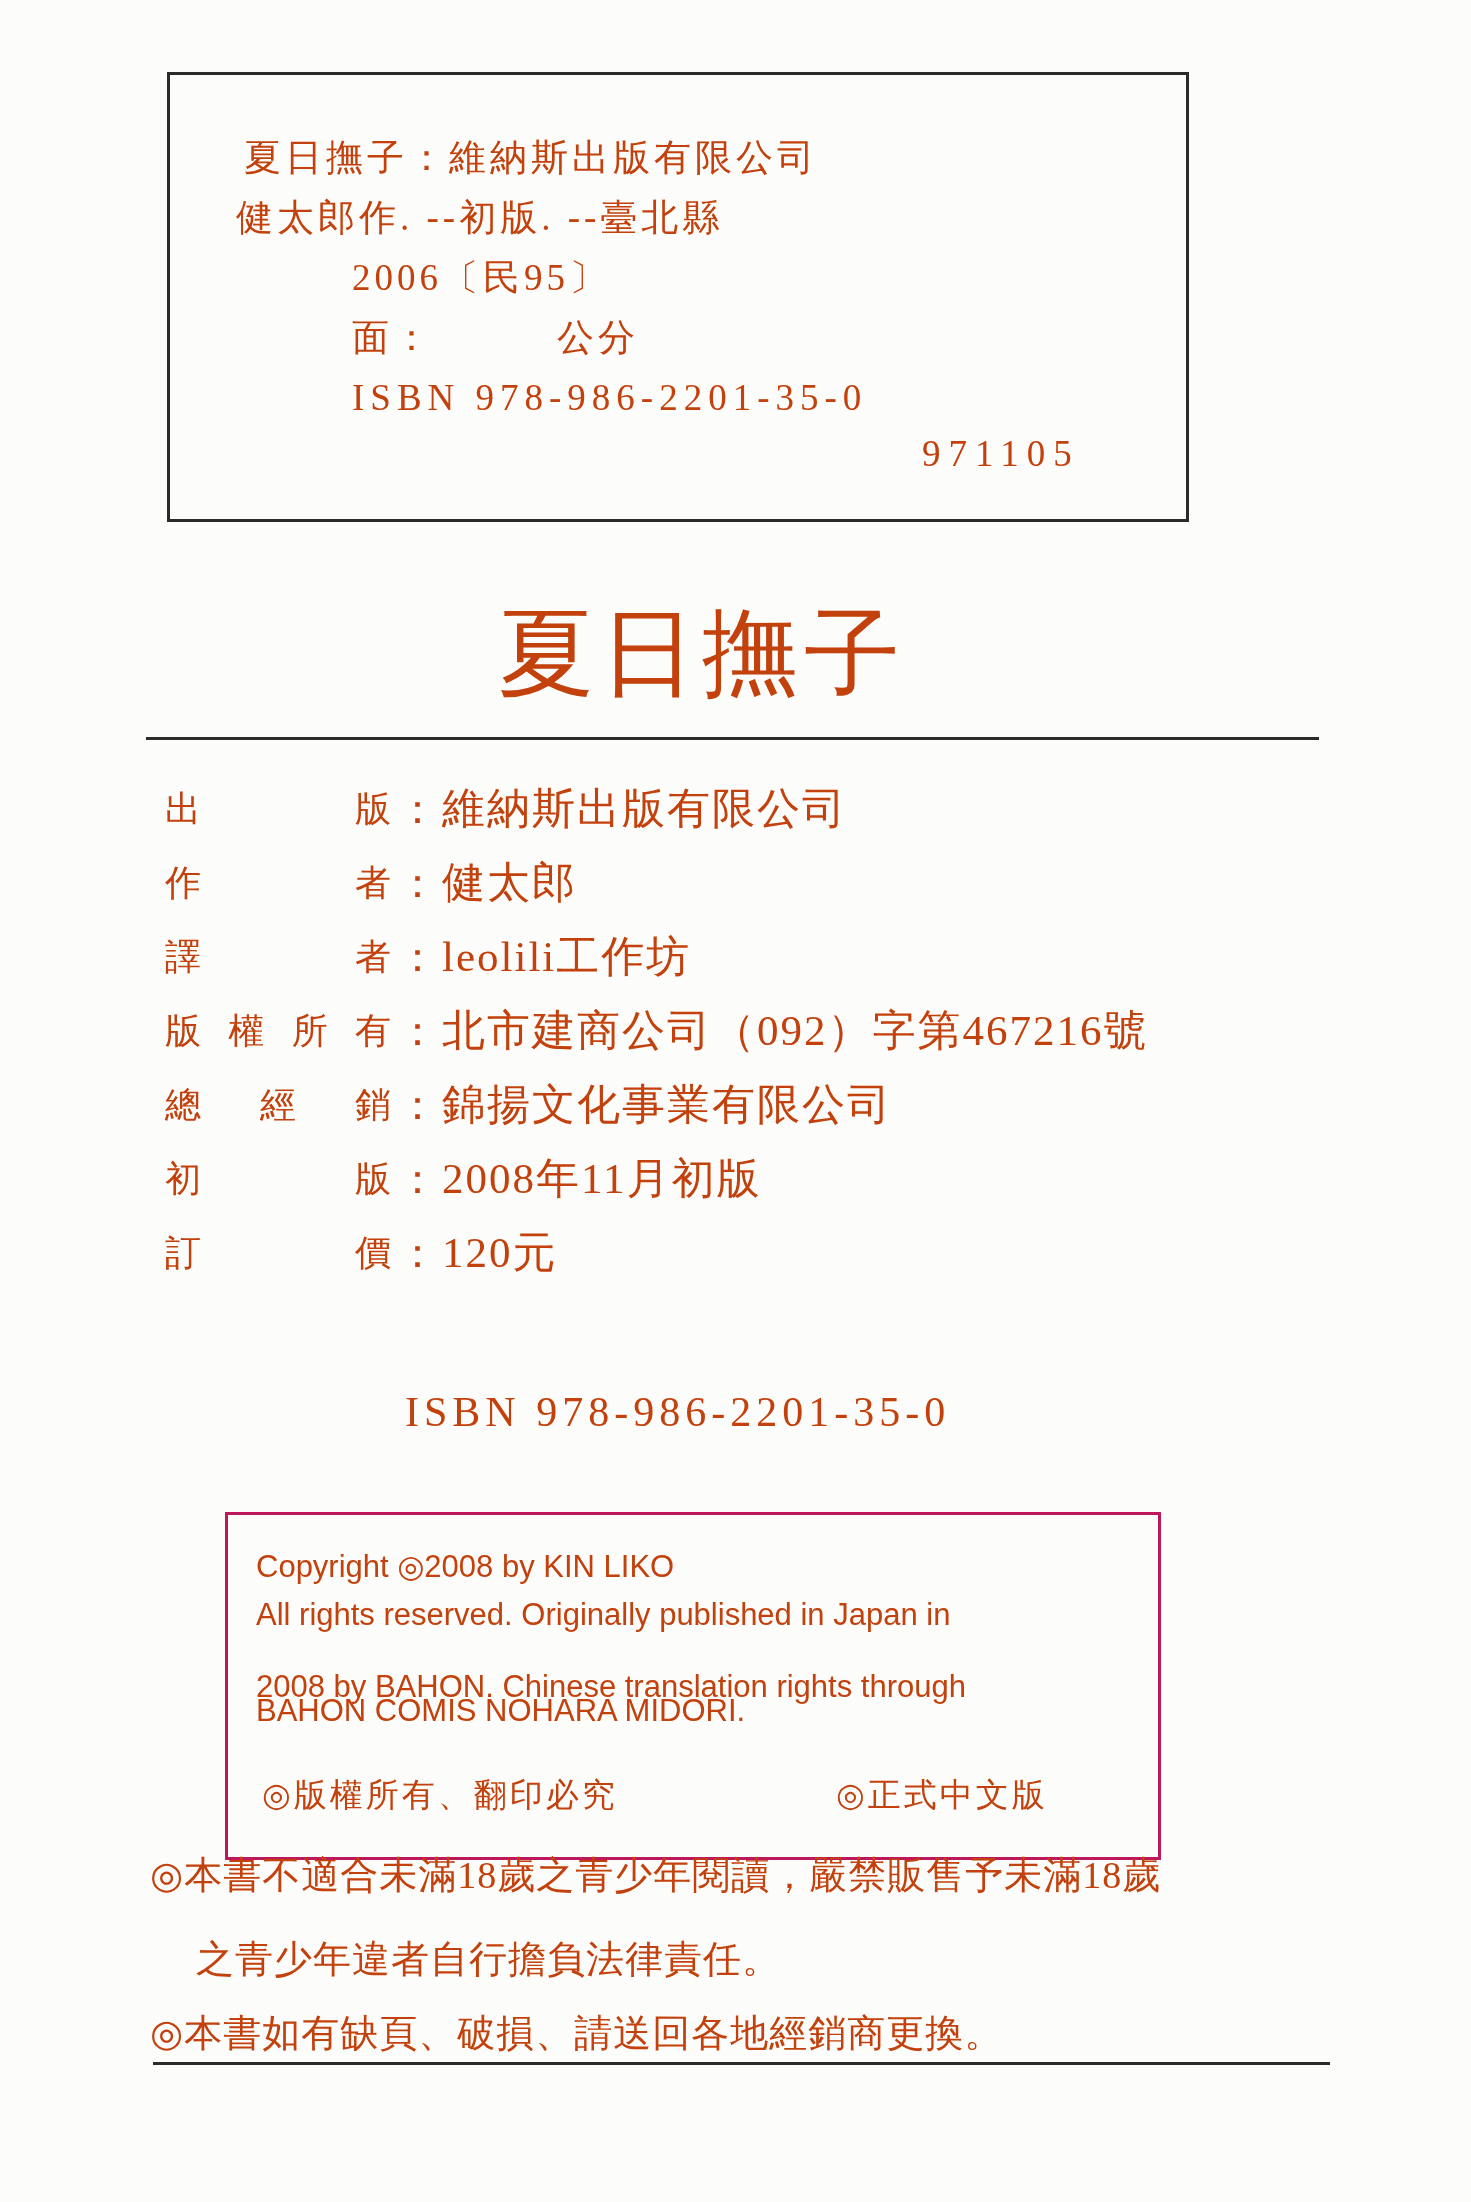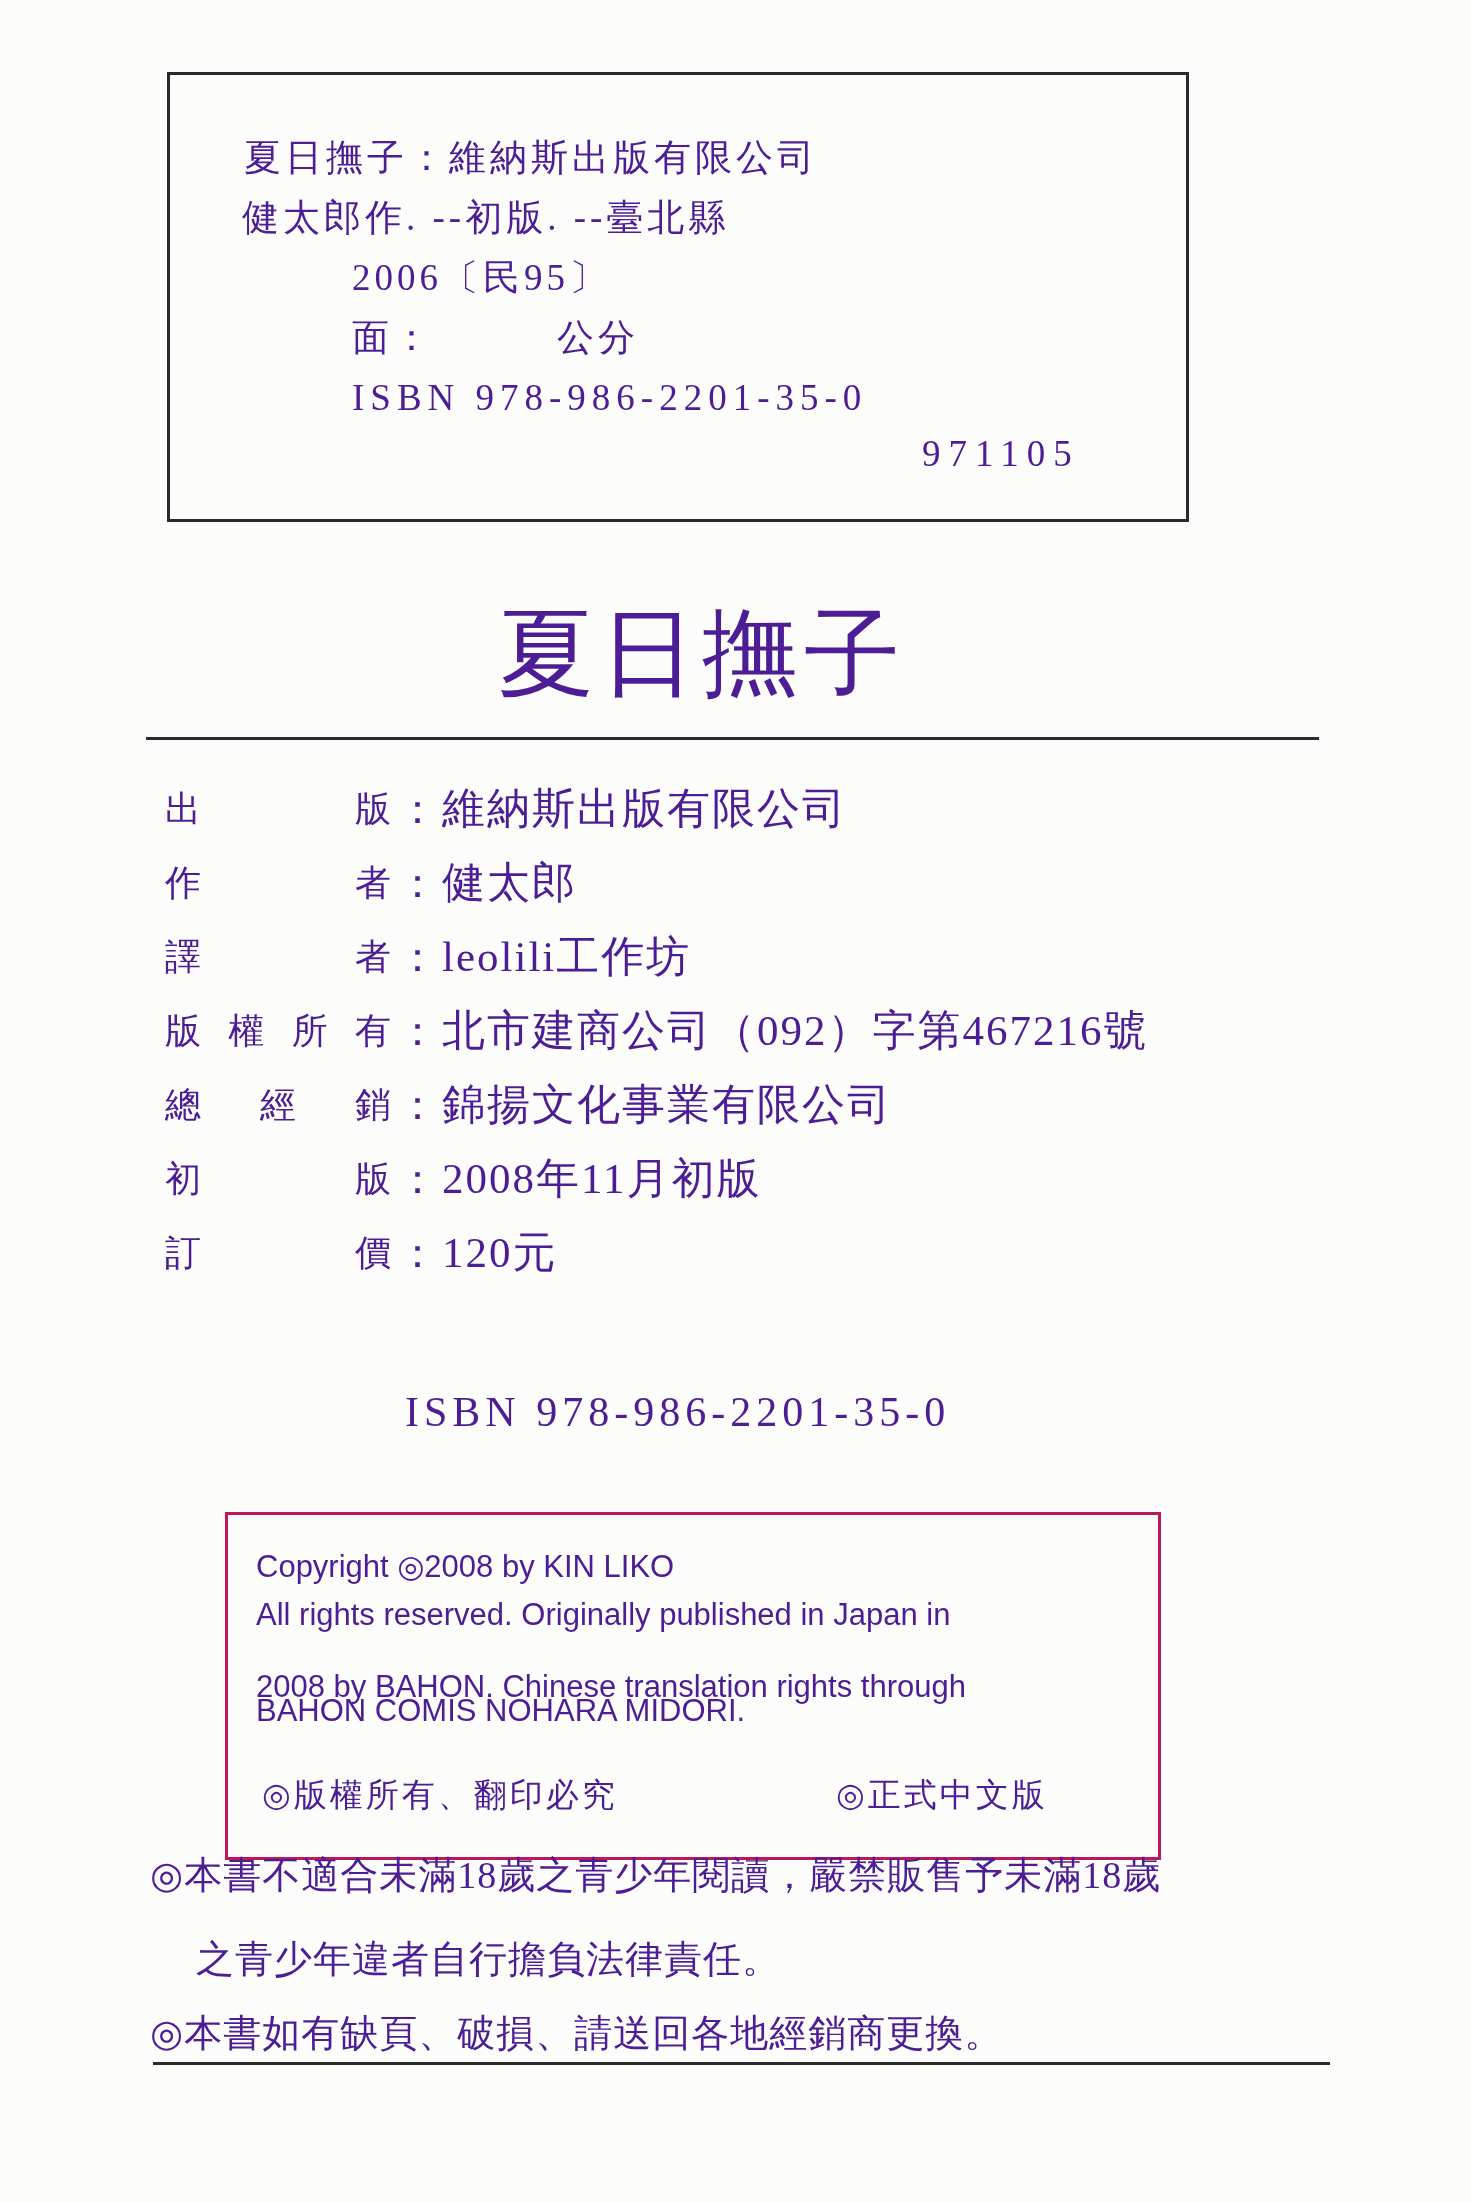--- a/index.html
+++ b/index.html
@@ -1,40 +1,40 @@
 <!DOCTYPE html>
 <html><head>
 <meta charset="utf-8">
 <style>
   html,body{margin:0;padding:0;background:#e8e8e6;}
   #page{
     position:relative;
     width:1471px;height:2202px;
     margin:0 auto;
     background:#fcfcfa;
-    color:#4c1d95;
+    color:#c2410c;
     font-family:"Liberation Serif","DejaVu Serif",serif;
     overflow:hidden;
   }
   .abs{position:absolute;}
 
   
   #cip-box{
     left:167px;top:72px;width:1016px;height:444px;
     border:3px solid #2b2b2b;
   }
   .cip-line{
     position:absolute;
     font-size:37px;
     letter-spacing:4px;
     white-space:nowrap;
     line-height:1;
   }
   #cip-l1{left:74px;top:64px;}
-  #cip-l2{left:72px;top:124px;text-align:right;}
+  #cip-l2{left:66px;top:124px;text-align:right;}
   #cip-l3{left:182px;top:184px;}
   #cip-l4{left:182px;top:244px;}
   #cip-l5{left:182px;top:304px;letter-spacing:6px;}
   #cip-l6{left:752px;top:360px;letter-spacing:8px;}
 
   
   #book-title{
     left:498px;top:606px;
     font-size:96px;
     letter-spacing:6px;

